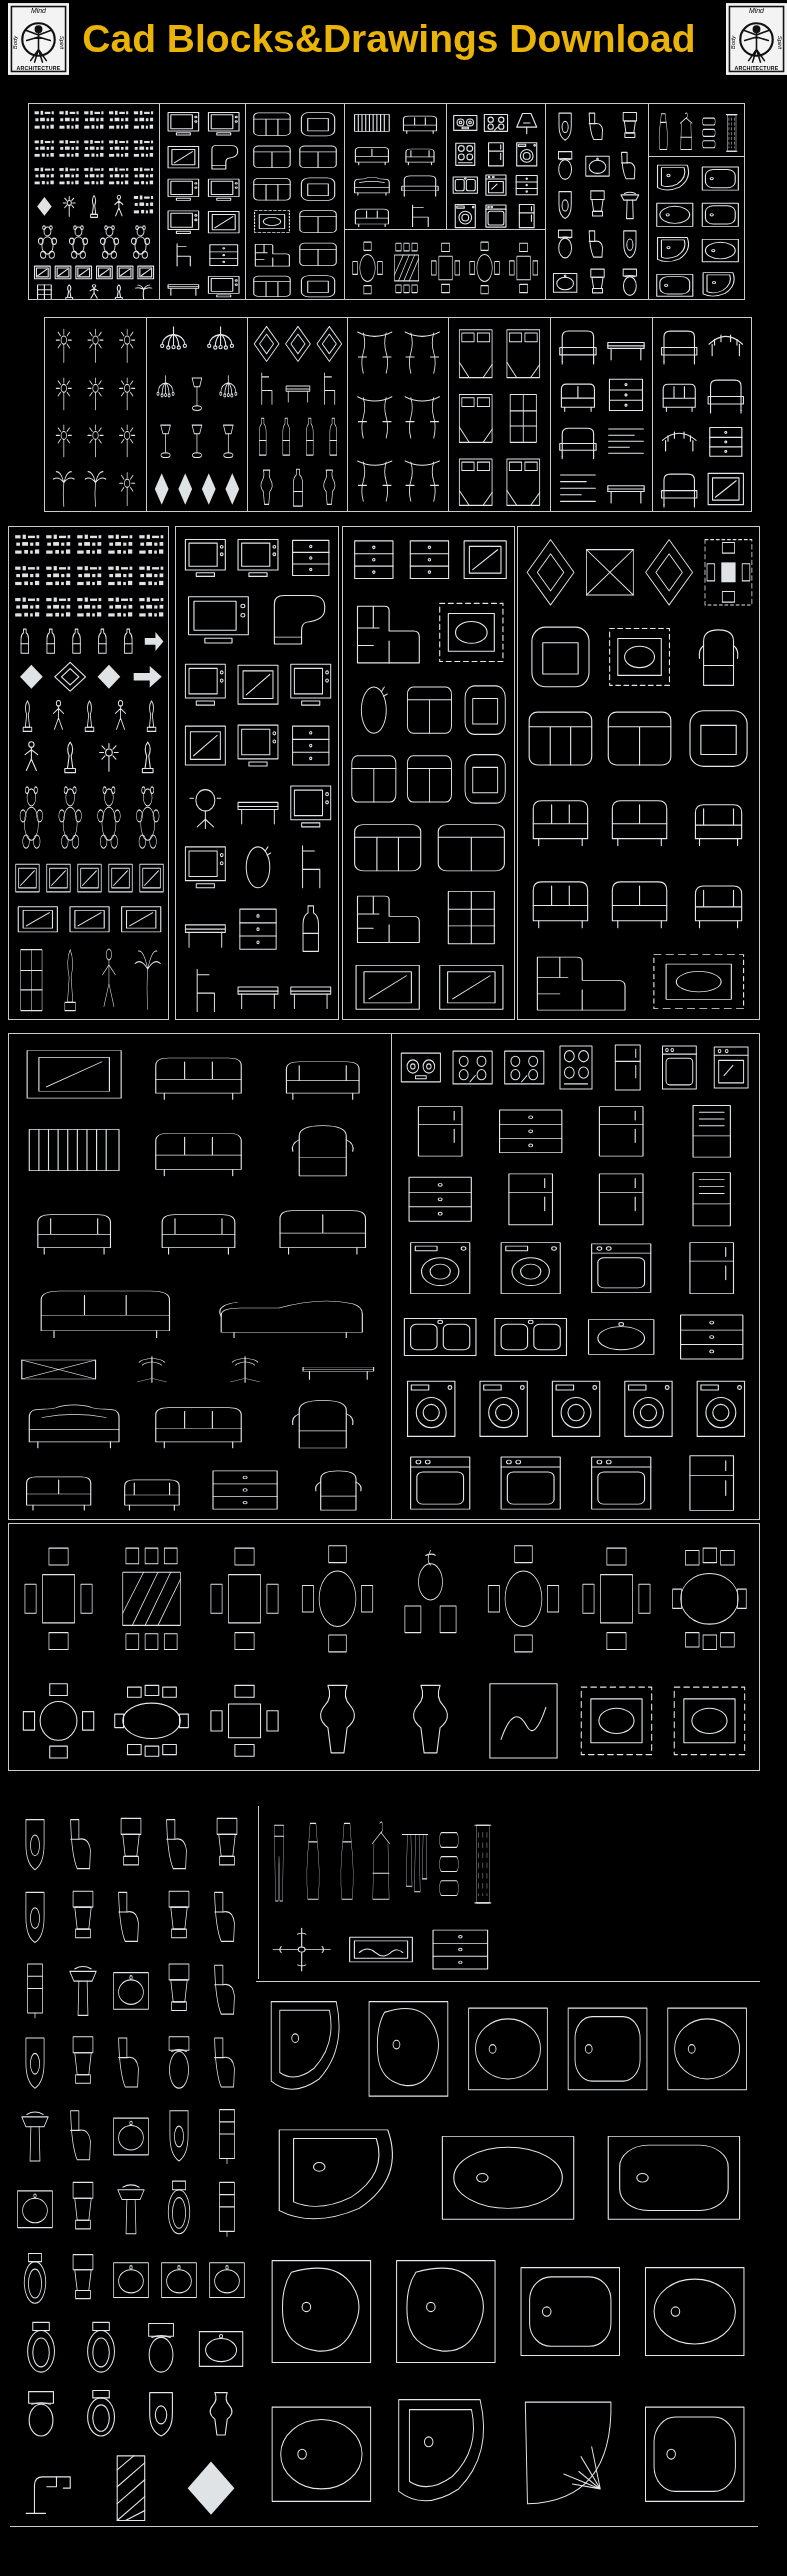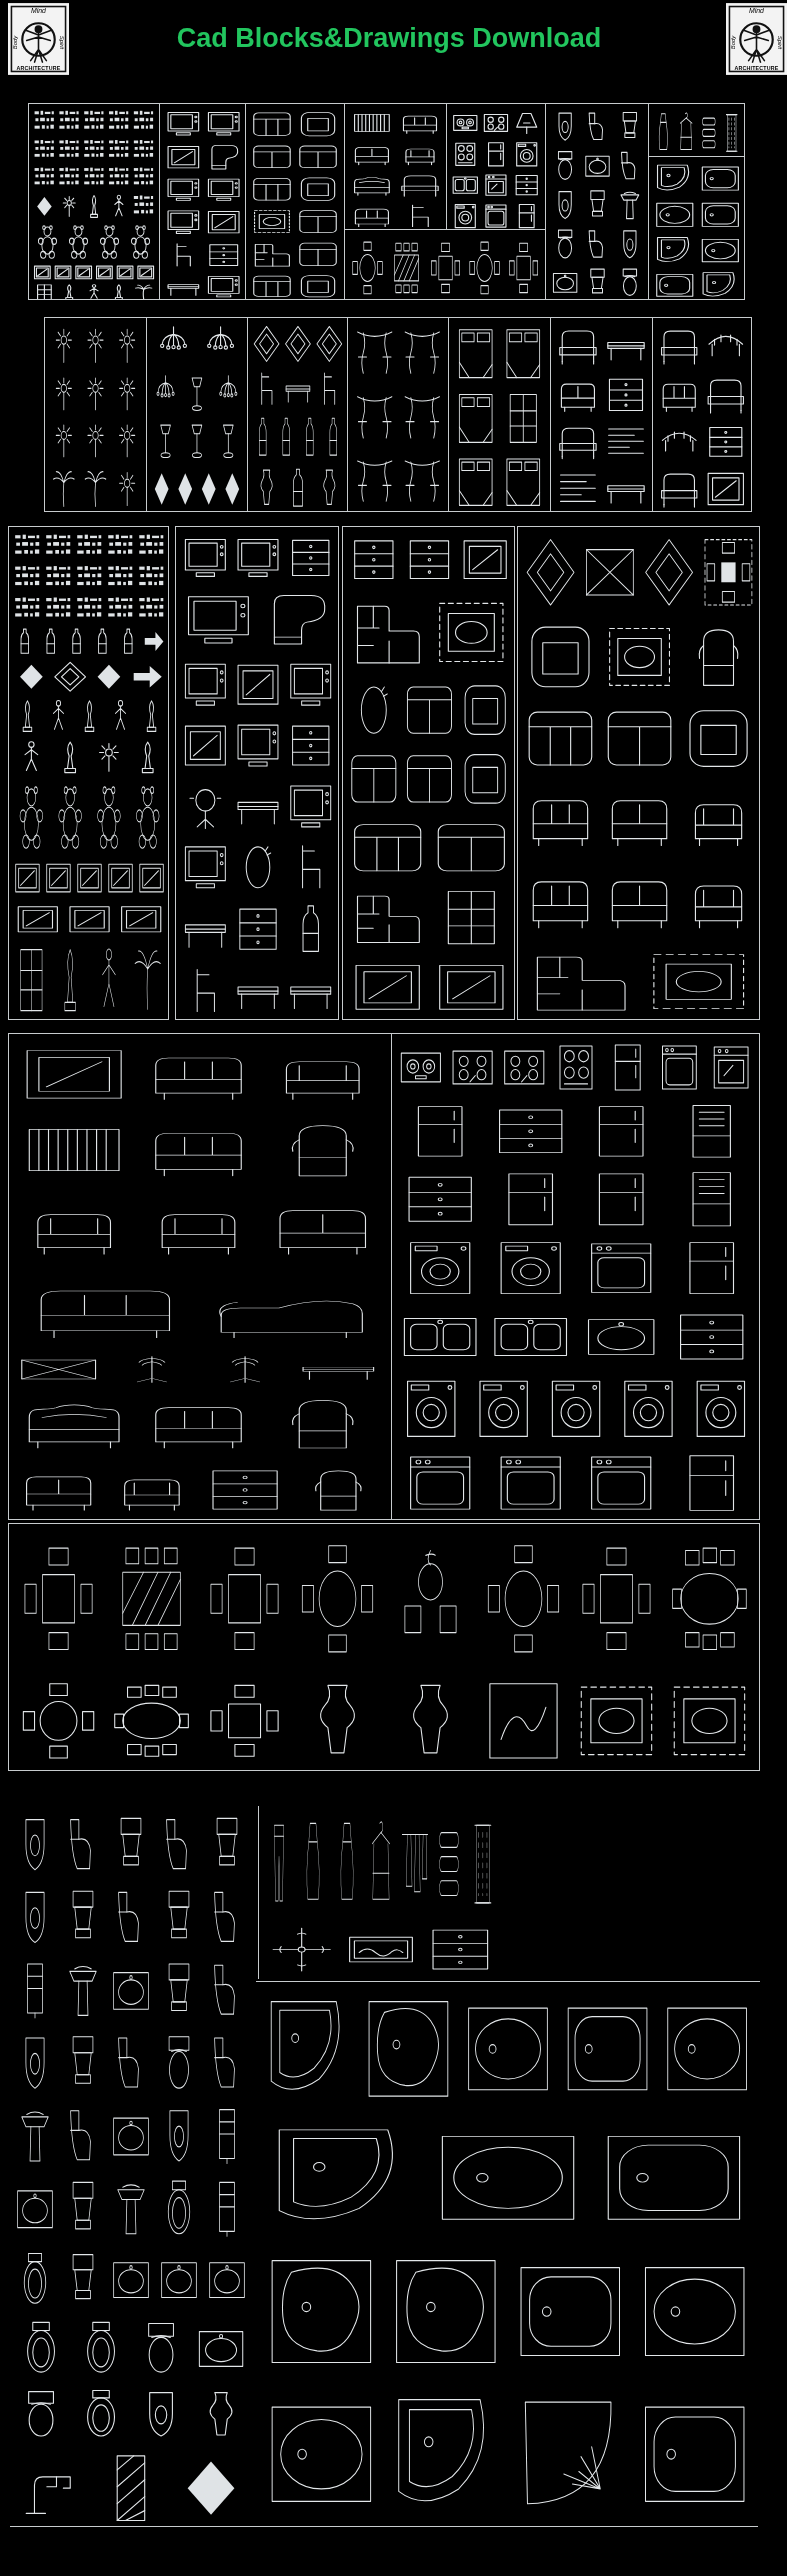--- a/index.html
+++ b/index.html
@@ -3,21 +3,21 @@
 <meta charset="utf-8">
 <style>
   :root{ --ln:#c7cbce; }
   html,body{margin:0;padding:0;background:#000;}
   #page{position:relative;width:787px;height:2576px;background:#000;overflow:hidden;
         font-family:"Liberation Sans",sans-serif;}
   .header{position:absolute;left:0;top:0;width:787px;height:98px;}
   .logo{position:absolute;width:61px;height:72px;top:3px;}
   .logo.l{left:7.9px}.logo.r{left:726px}
   .title{position:absolute;left:68px;right:77px;top:7.9px;height:61px;line-height:61px;
-         text-align:center;font-weight:bold;font-size:27px;color:#22c55e;white-space:nowrap;}
+         text-align:center;font-weight:bold;font-size:39px;color:#eab308;white-space:nowrap;}
   .sec,.panel{position:absolute;box-sizing:border-box;background:#000;}
   .sec{overflow:hidden}
   .panel{overflow:hidden}
   .bord{border:1px solid var(--ln);}
   .bl{border-left:1px solid var(--ln);}
   .bt{border-top:1px solid var(--ln);}
   .bfull{border:1px solid var(--ln);}
   .rule{position:absolute;background:var(--ln);}
   .panel svg use{stroke:#e2e6e9;fill:none;stroke-linecap:round;stroke-linejoin:round;}
 </style>

